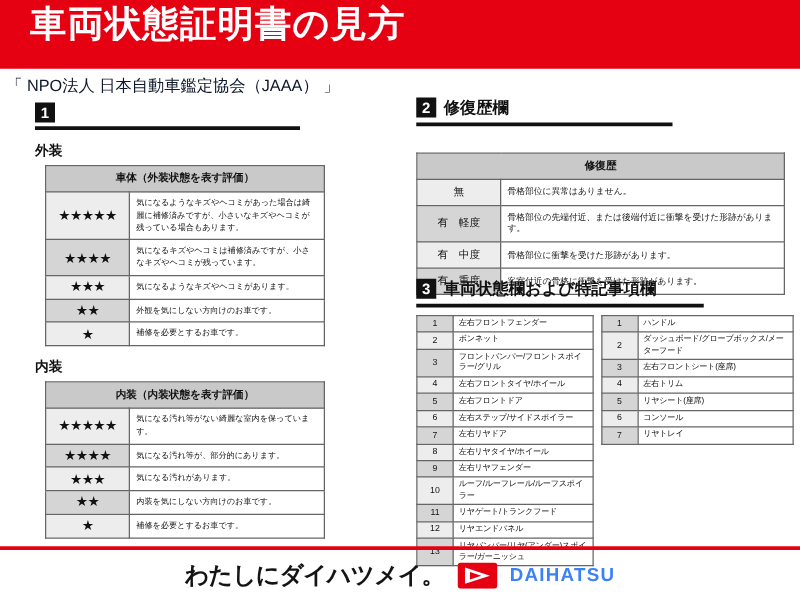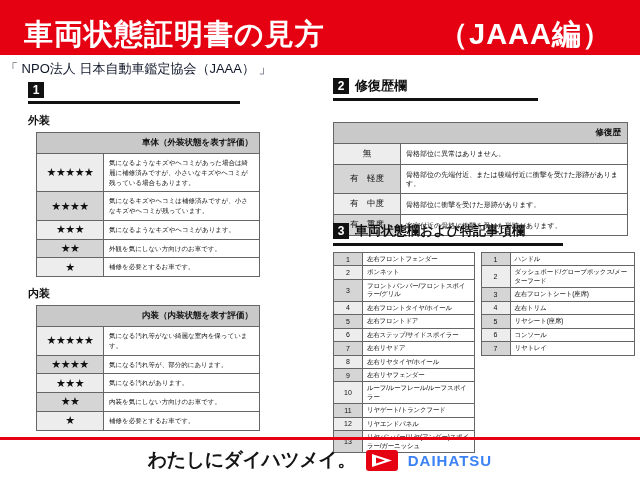--- a/index.html
+++ b/index.html
@@ -3,37 +3,37 @@
 <meta charset="utf-8">
 <style>
   html,body { margin:0; padding:0; }
   body {
     width:640px; height:480px; position:relative; overflow:hidden;
     background:#ffffff; font-family:"Liberation Sans", sans-serif; color:#111;
   }
   
   .banner {
     position:absolute; left:0; top:0; width:640px; height:55px;
-    background:#e50012; display:flex; align-items:flex-end;
+    background:#e50012; display:flex; align-items:flex-start;
   }
   .banner .t1 { color:#fff; font-weight:bold; font-size:29px; margin-left:24px; letter-spacing:1px; }
   .banner .t2 { color:#fff; font-weight:bold; font-size:29px; margin-left:auto; margin-right:28px; letter-spacing:1px; }
   
   .subtitle { position:absolute; left:5px; top:60px; font-size:13px; color:#0f172a; }
   
   .sec-head { display:flex; align-items:center; gap:6px; border-bottom:3px solid #111; padding-bottom:3px; }
   .sec-num {
     width:16px; height:16px; background:#111; color:#fff; flex:0 0 16px;
     font-size:12px; font-weight:bold; display:flex; align-items:center; justify-content:center;
   }
   .sec-title { font-size:13px; font-weight:bold; white-space:nowrap; }
   
   table { border-collapse:collapse; }
   th, td { border:1px solid #666; }
-  thead th { background:#c9c9c9; font-size:8.5px; font-weight:bold; text-align:right; padding:4px 6px; }
+  thead th { background:#c9c9c9; font-size:8.5px; font-weight:bold; text-align:center; padding:4px 6px; }
   
   #sec1 { position:absolute; left:28px; top:82px; width:282px; }
   #sec1 .sec-head { width:212px; }
   .sub-label { font-size:11px; font-weight:bold; margin:9px 0 4px 0; }
   .rate-table { width:224px; margin-left:8px; }
   td.stars { width:62px; text-align:center; font-size:11px; padding:2px; letter-spacing:-0.5px; }
   td.rowdesc { font-size:6.5px; padding:4px 5px; line-height:1.5; }
   .rate-table tbody tr:nth-child(odd)  td.stars { background:#ededed; }
   .rate-table tbody tr:nth-child(even) td.stars { background:#d5d5d5; }
   
@@ -61,21 +61,20 @@
     display:flex; align-items:center; justify-content:center; gap:10px;
   }
   .tagline { font-size:19px; font-weight:bold; letter-spacing:-0.5px; color:#141414; }
   .brand { font-size:15px; font-weight:bold; color:#3b82f6; letter-spacing:1px; }
 </style>
 </head>
 <body>
 
 <div class="banner">
   <span class="t1">車両状態証明書の見方</span>
-  <span class="t2">（JAAA編）</span>
 </div>
 
 <div class="subtitle">「 NPO法人 日本自動車鑑定協会（JAAA） 」</div>
 
 <div id="sec1">
   <div class="sec-head">
     <span class="sec-num">1</span>
   </div>
 
   <div class="sub-label">外装</div>

